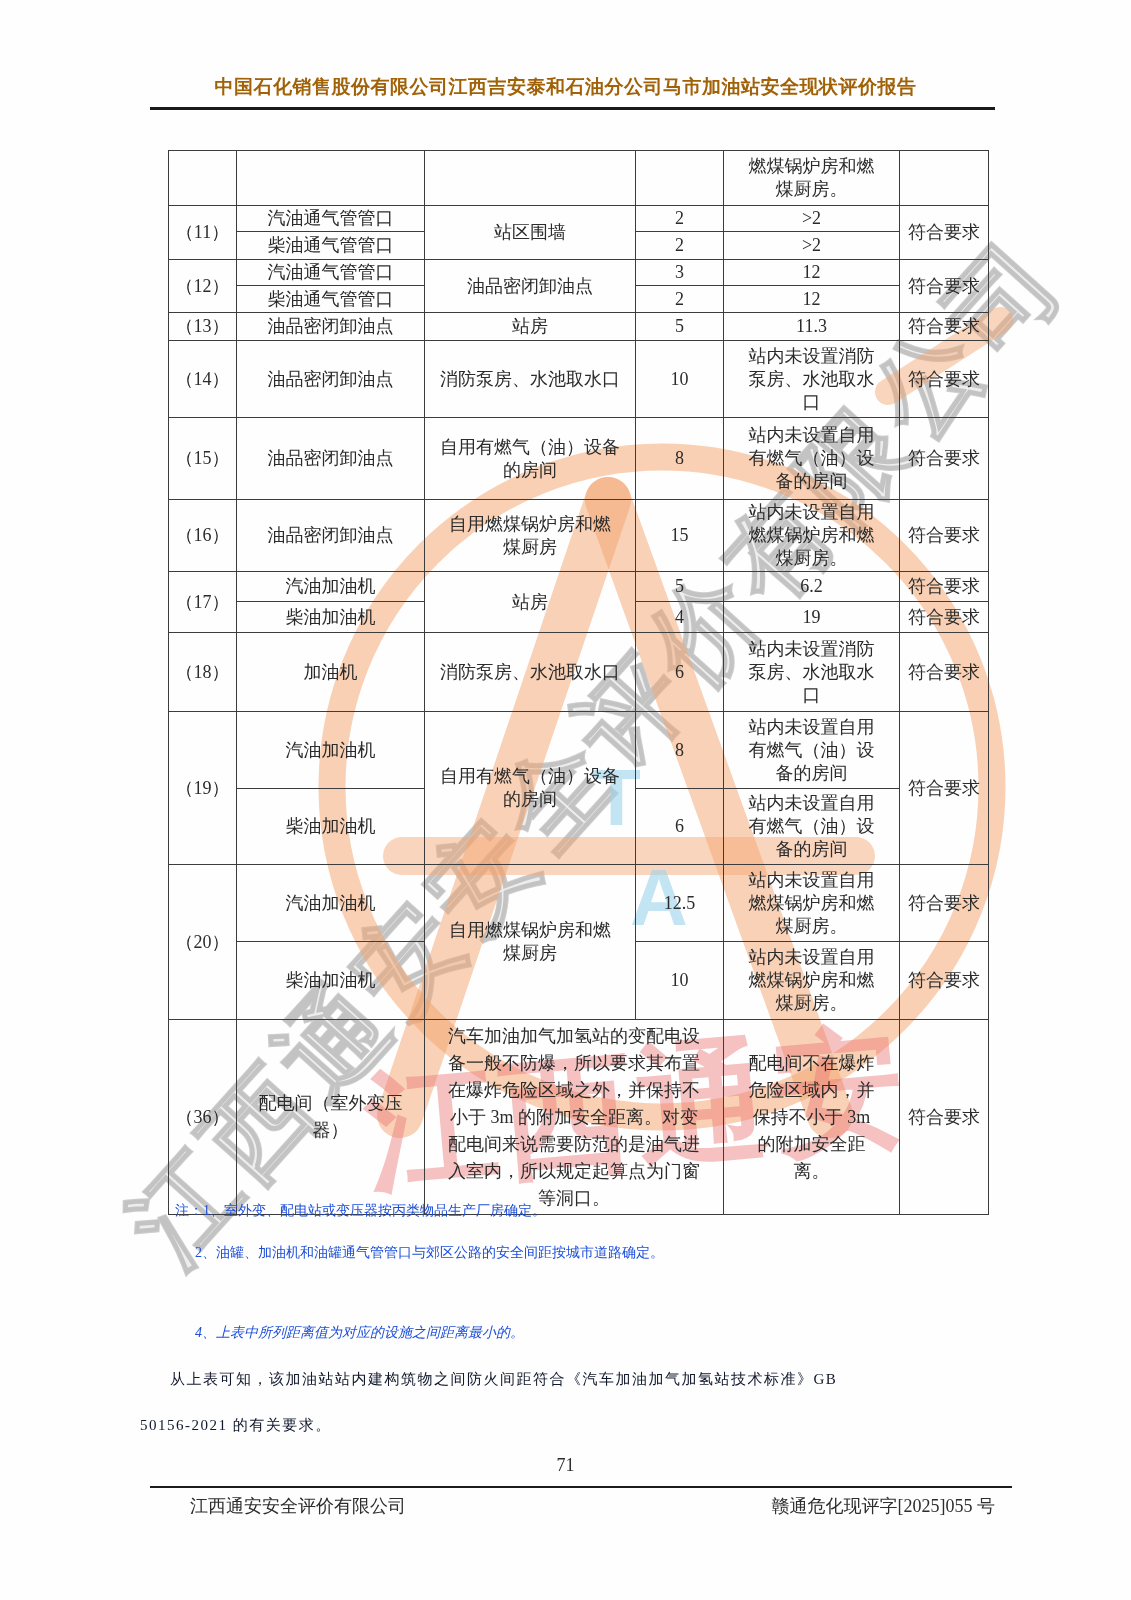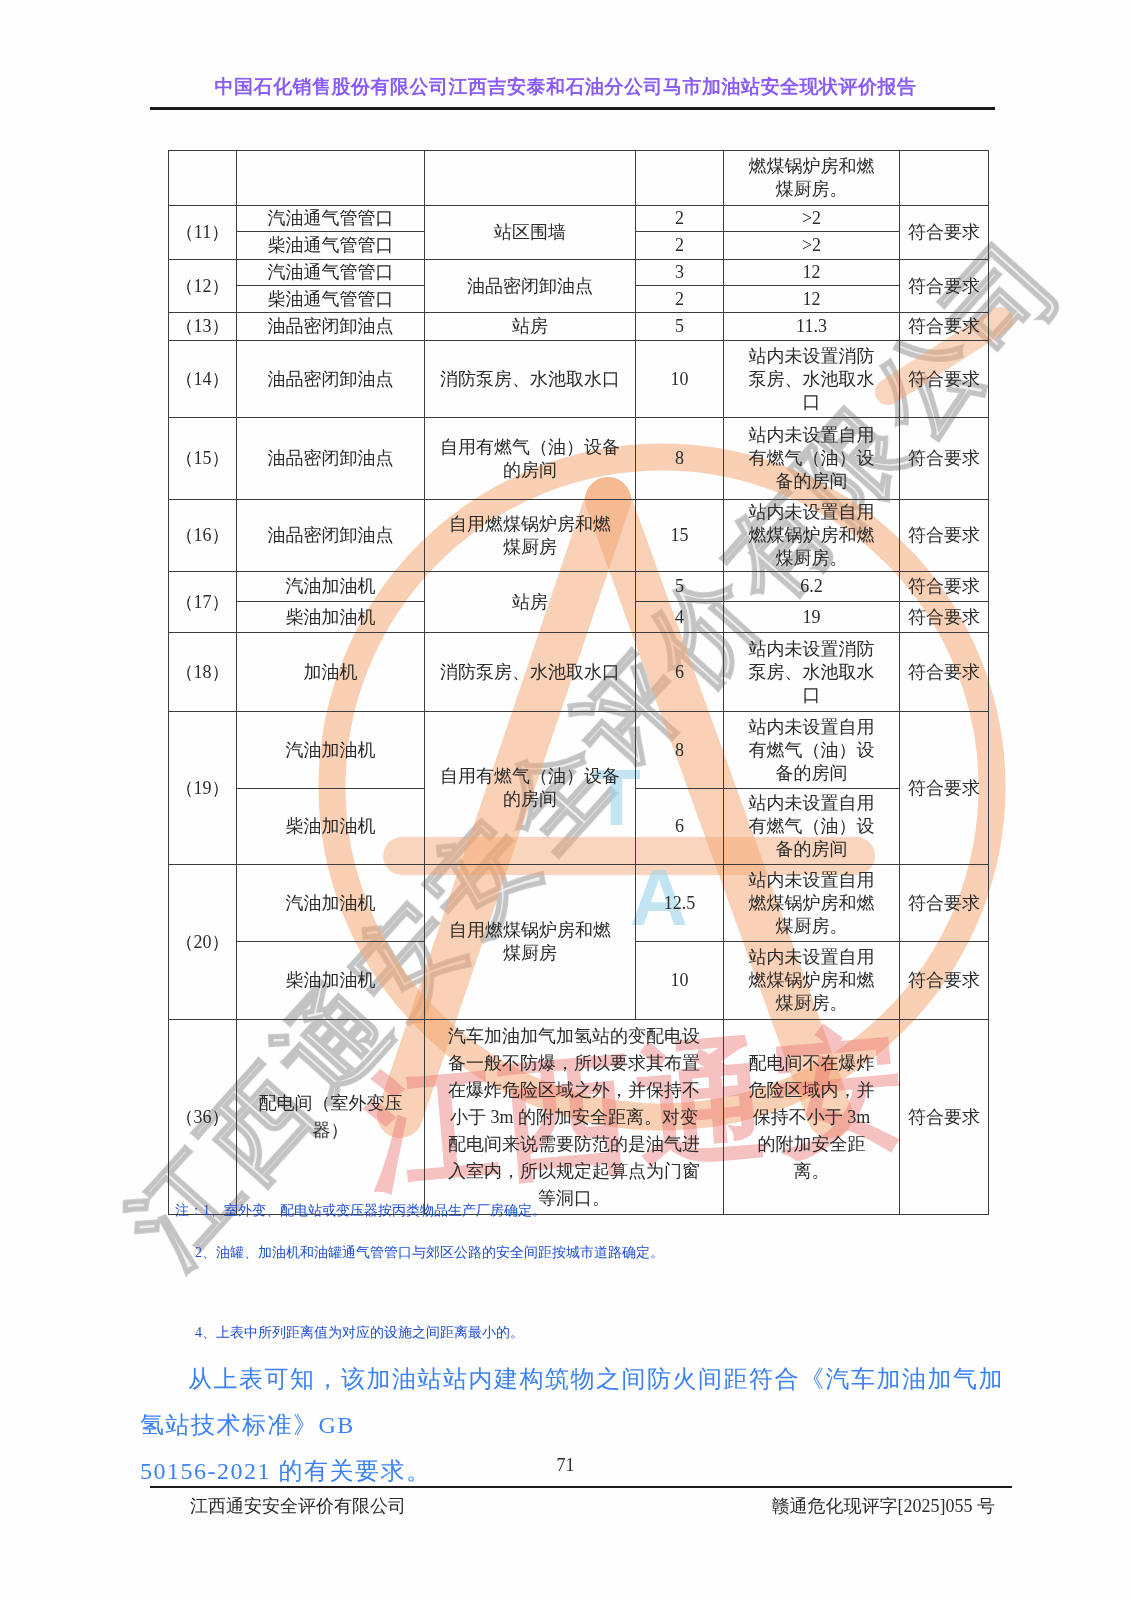--- a/index.html
+++ b/index.html
@@ -25,21 +25,21 @@
   .wm-blue{
     position:absolute;font-family:"Liberation Sans","DejaVu Sans",sans-serif;
     font-weight:bold;font-size:80px;color:rgba(158,212,236,0.62);
   }
   #wm-blue-t{left:592px;top:752px;}
   #wm-blue-a{left:630px;top:852px;}
   
   #content{position:absolute;inset:0;z-index:1;}
   #page-title{
     position:absolute;left:0;top:74px;width:100%;text-align:center;
-    font-size:19px;font-weight:600;letter-spacing:0.5px;color:#8b5cf6;
+    font-size:19px;font-weight:600;letter-spacing:0.5px;color:#a16207;
   }
   #header-rule{position:absolute;left:150px;top:107px;width:845px;height:3px;background:#1a1a1a;}
   
   #fire-table{
     position:absolute;left:168px;top:150px;width:820px;
     border-collapse:collapse;table-layout:fixed;
   }
   #fire-table td{
     border:1px solid #3c3c3c;text-align:center;vertical-align:middle;
     font-size:18px;line-height:23px;padding:1px 4px;white-space:pre-line;
@@ -47,25 +47,25 @@
   }
   #fire-table tr.r21 td{line-height:27px;}
   
   .note{
     position:absolute;left:149px;width:880px;font-size:14px;line-height:26px;color:#1d4ed8;
     white-space:nowrap;
   }
   #note-1{top:1198px;padding-left:26px;}
   #note-2{top:1240px;padding-left:46px;}
   #note-3{top:1281px;padding-left:46px;}
-  #note-4{top:1320px;padding-left:46px;}
+  #note-4{top:1320px;padding-left:46px;font-style:italic;}
   #body-paragraph{
     position:absolute;left:140px;top:1356px;width:874px;
-    font-size:24px;line-height:46px;letter-spacing:1.5px;
-    text-indent:2em;white-space:pre-line;color:#3b82f6;
+    font-size:15px;line-height:46px;letter-spacing:1.5px;
+    text-indent:2em;white-space:pre-line;color:#0f172a;
   }
   
   #page-number{position:absolute;left:0;top:1455px;width:100%;text-align:center;font-size:18px;}
   #footer-rule{position:absolute;left:150px;top:1486px;width:862px;height:2px;background:#1c1c1c;}
   #footer-left{position:absolute;left:190px;top:1494px;font-size:18px;}
   #footer-right{position:absolute;left:150px;top:1494px;width:845px;text-align:right;font-size:18px;}
 </style>
 </head>
 <body>
 

